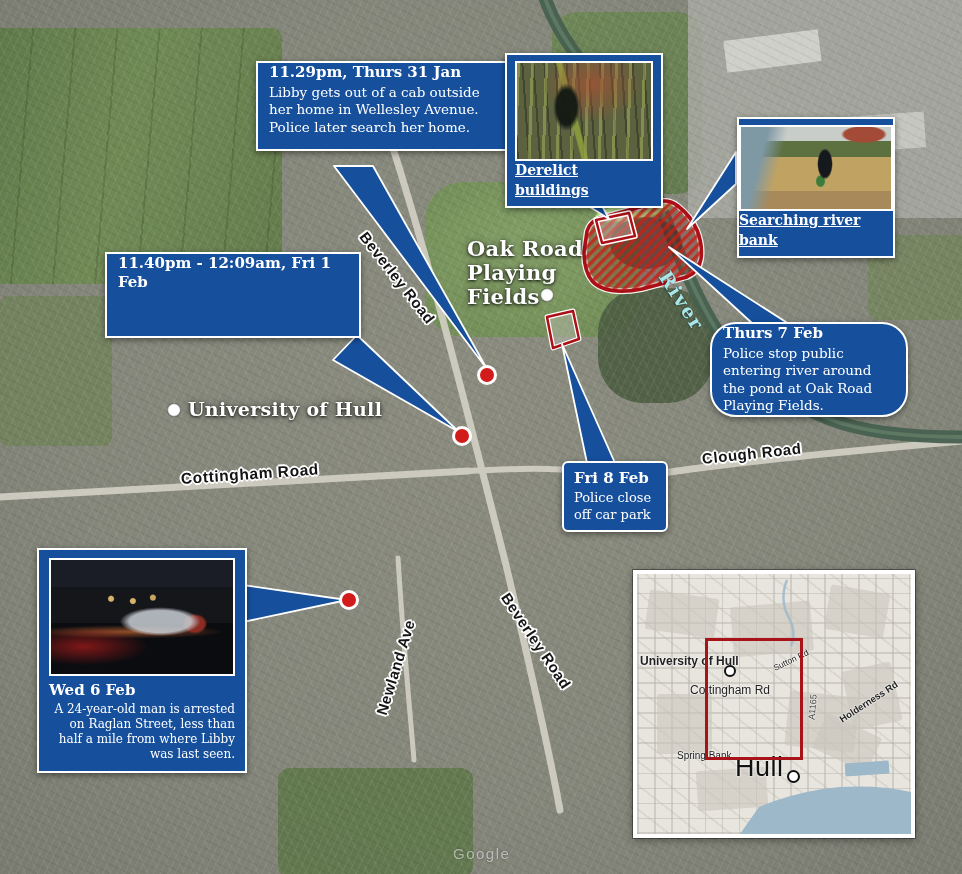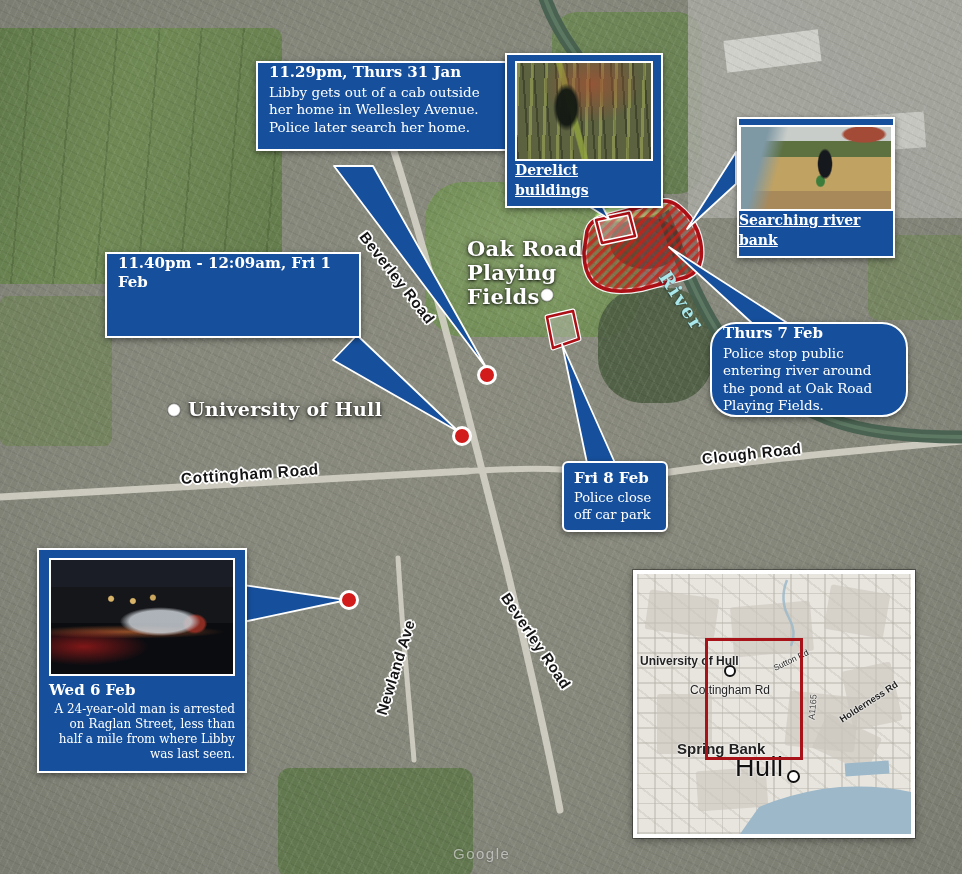--- a/index.html
+++ b/index.html
@@ -105,21 +105,21 @@
       repeating-linear-gradient(38deg, rgba(198,195,186,.4) 0 2px, transparent 2px 19px);}
   .iblock{position:absolute;background:#c9c5bc;opacity:.6;border-radius:3px;z-index:1;}
   #insetwater{position:absolute;inset:0;z-index:1;}
   .ilabel{position:absolute;z-index:2;color:#222;white-space:nowrap;
     font-family:"Liberation Sans",sans-serif;text-shadow:0 0 2px #fff,0 0 2px #fff;}
   #il-univ{left:3px;top:80px;font-size:12px;font-weight:bold;}
   #il-cott{left:53px;top:109px;font-size:12px;}
   #il-sutton{left:135px;top:81px;font-size:8.5px;transform:rotate(-26deg);}
   #il-a1165{left:163px;top:128px;font-size:9px;color:#444;transform:rotate(-85deg);}
   #il-holderness{left:198px;top:122px;font-size:9.5px;font-weight:bold;transform:rotate(-33deg);}
-  #il-spring{left:40px;top:166px;font-size:15px;font-weight:bold;}
+  #il-spring{left:40px;top:176px;font-size:10px;font-weight:normal;}
   #il-hull{left:98px;top:178px;font-size:27px;font-weight:400;color:#111;letter-spacing:.5px;}
   #inset-redrect{position:absolute;left:68px;top:64px;width:92px;height:116px;
     border:3px solid #a8131a;z-index:3;}
   .imarker{position:absolute;background:#fff;border:2.5px solid #111;border-radius:50%;z-index:4;}
   #im-univ{left:87px;top:91px;width:8px;height:8px;}
   #im-hull{left:150px;top:196px;width:9px;height:9px;}
 </style>
 </head>
 <body>
 

